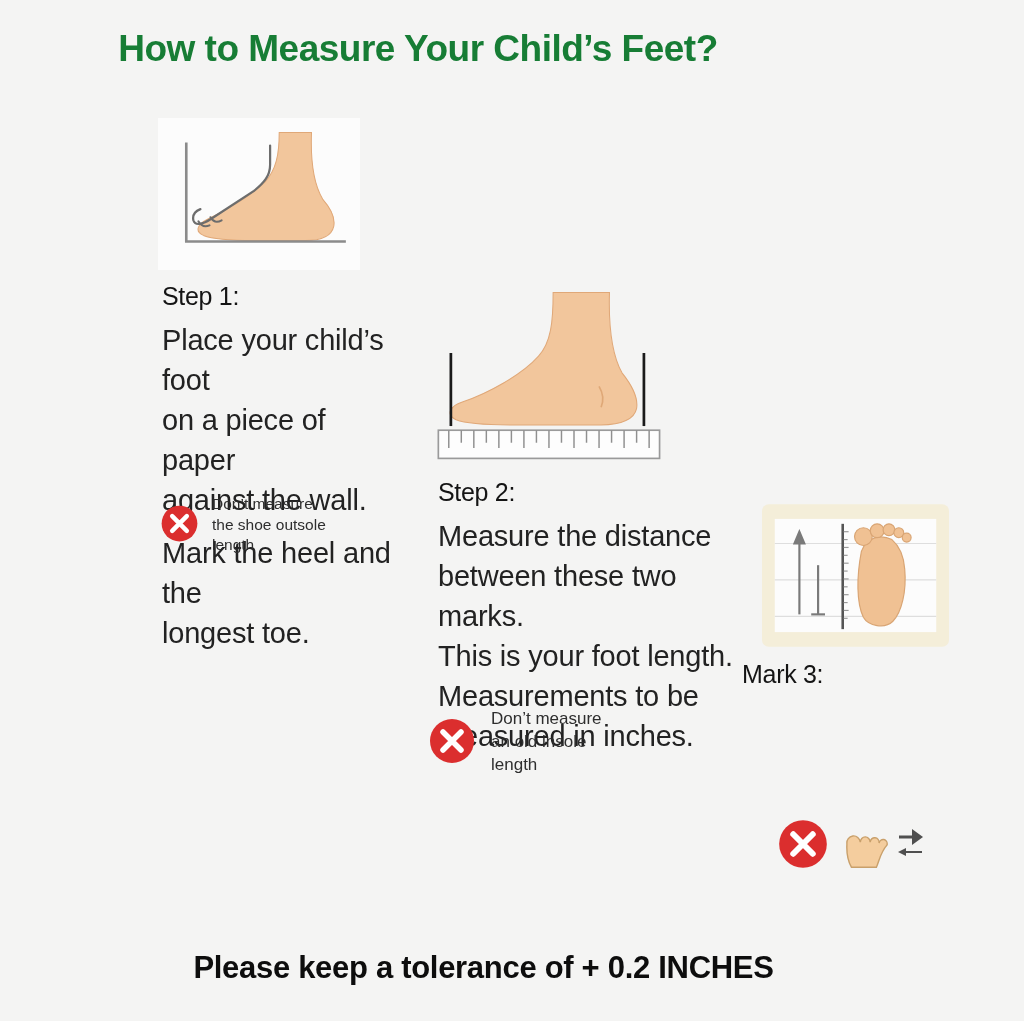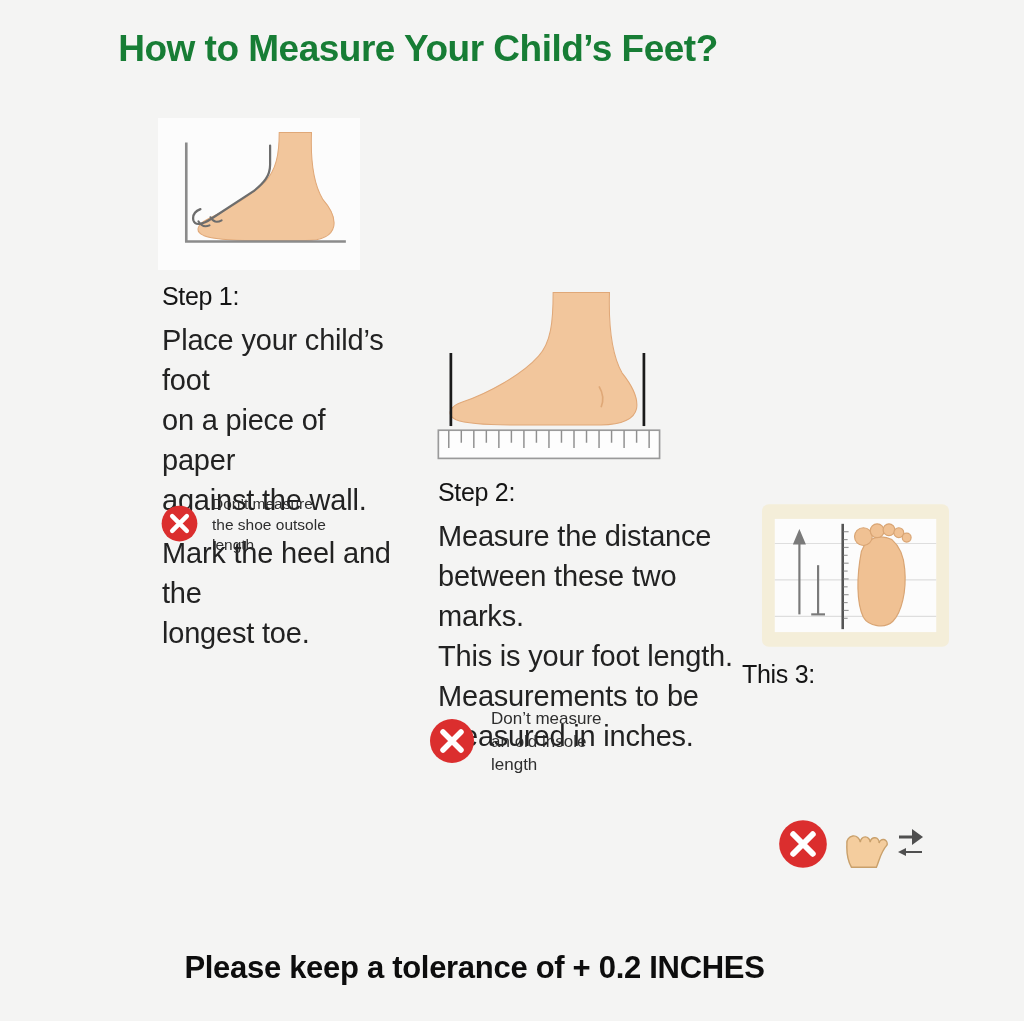--- a/index.html
+++ b/index.html
@@ -57,20 +57,21 @@
   .warn3{left:777px;top:816px;display:flex;align-items:center;gap:9px;}
   .warn3 .x-wrap svg{width:52px;height:52px;display:block;}
   .warn3 .foot-wrap svg{width:50px;height:56px;display:block;}
   .warn3 .arrows-wrap svg{width:27px;height:40px;display:block;}
 
   .footer{
     top:950px;left:0;width:949px;
     text-align:center;
     font-size:31px;font-weight:bold;color:#0d0d0d;
     letter-spacing:-0.3px;
+    padding-left:9px;
   }
   svg{display:block;}
 </style>
 </head>
 <body>
 
 <div class="abs title">How to Measure Your Child’s Feet?</div>
 
 <div class="abs s1-illo illo-box">
   <svg viewBox="0 0 200 150" width="202" height="152">
@@ -221,21 +222,21 @@
              C 120 30, 106 34, 101 48 Z" fill="#f0c193" stroke="#d9a574" stroke-width="1.2"></path>
     <circle cx="103" cy="33" r="9" fill="#f0c193" stroke="#d9a574" stroke-width="1.2"></circle>
     <circle cx="117" cy="27" r="7" fill="#f0c193" stroke="#d9a574" stroke-width="1.2"></circle>
     <circle cx="129" cy="26" r="6" fill="#f0c193" stroke="#d9a574" stroke-width="1.2"></circle>
     <circle cx="139" cy="29" r="5" fill="#f0c193" stroke="#d9a574" stroke-width="1.2"></circle>
     <circle cx="147" cy="34" r="4.5" fill="#f0c193" stroke="#d9a574" stroke-width="1.2"></circle>
   </svg>
 </div>
 
 <div class="abs s3-text">
-  <h2 class="step-heading">This 3:</h2>
+  <h2 class="step-heading">Mark 3:</h2>
 </div>
 
 <div class="abs warn3">
   <span class="x-wrap">
     <svg viewBox="0 0 48 48">
       <circle cx="24" cy="24" r="22" fill="#db2e2e"></circle>
       <path d="M 15 15 L 33 33 M 33 15 L 15 33" stroke="#ffffff" stroke-width="5.5" stroke-linecap="round"></path>
     </svg>
   </span>
   <span class="foot-wrap">

